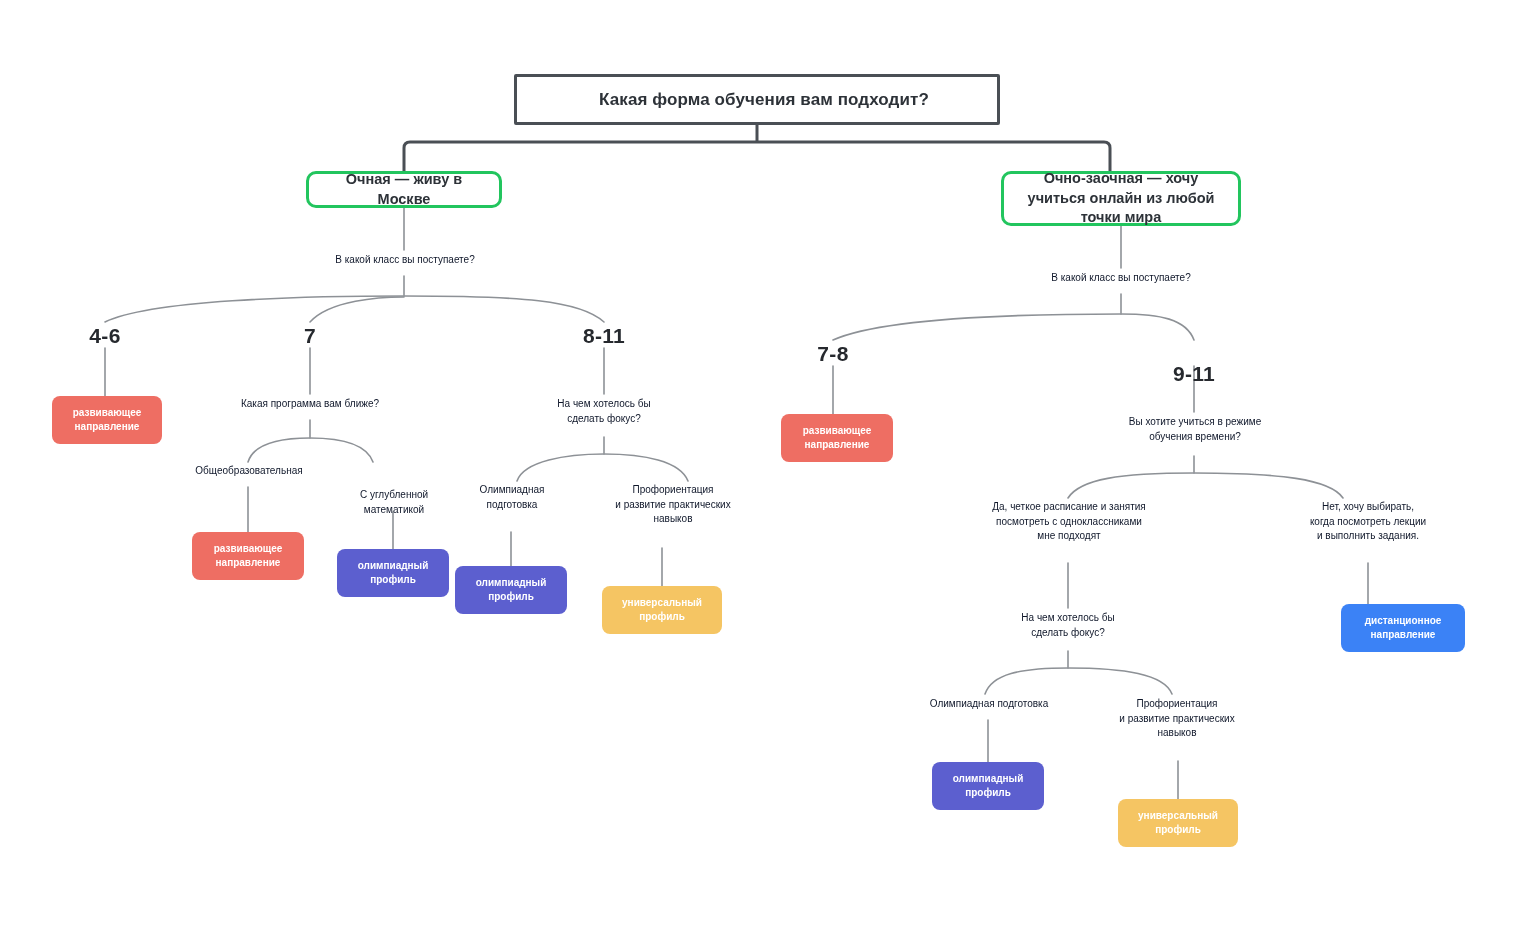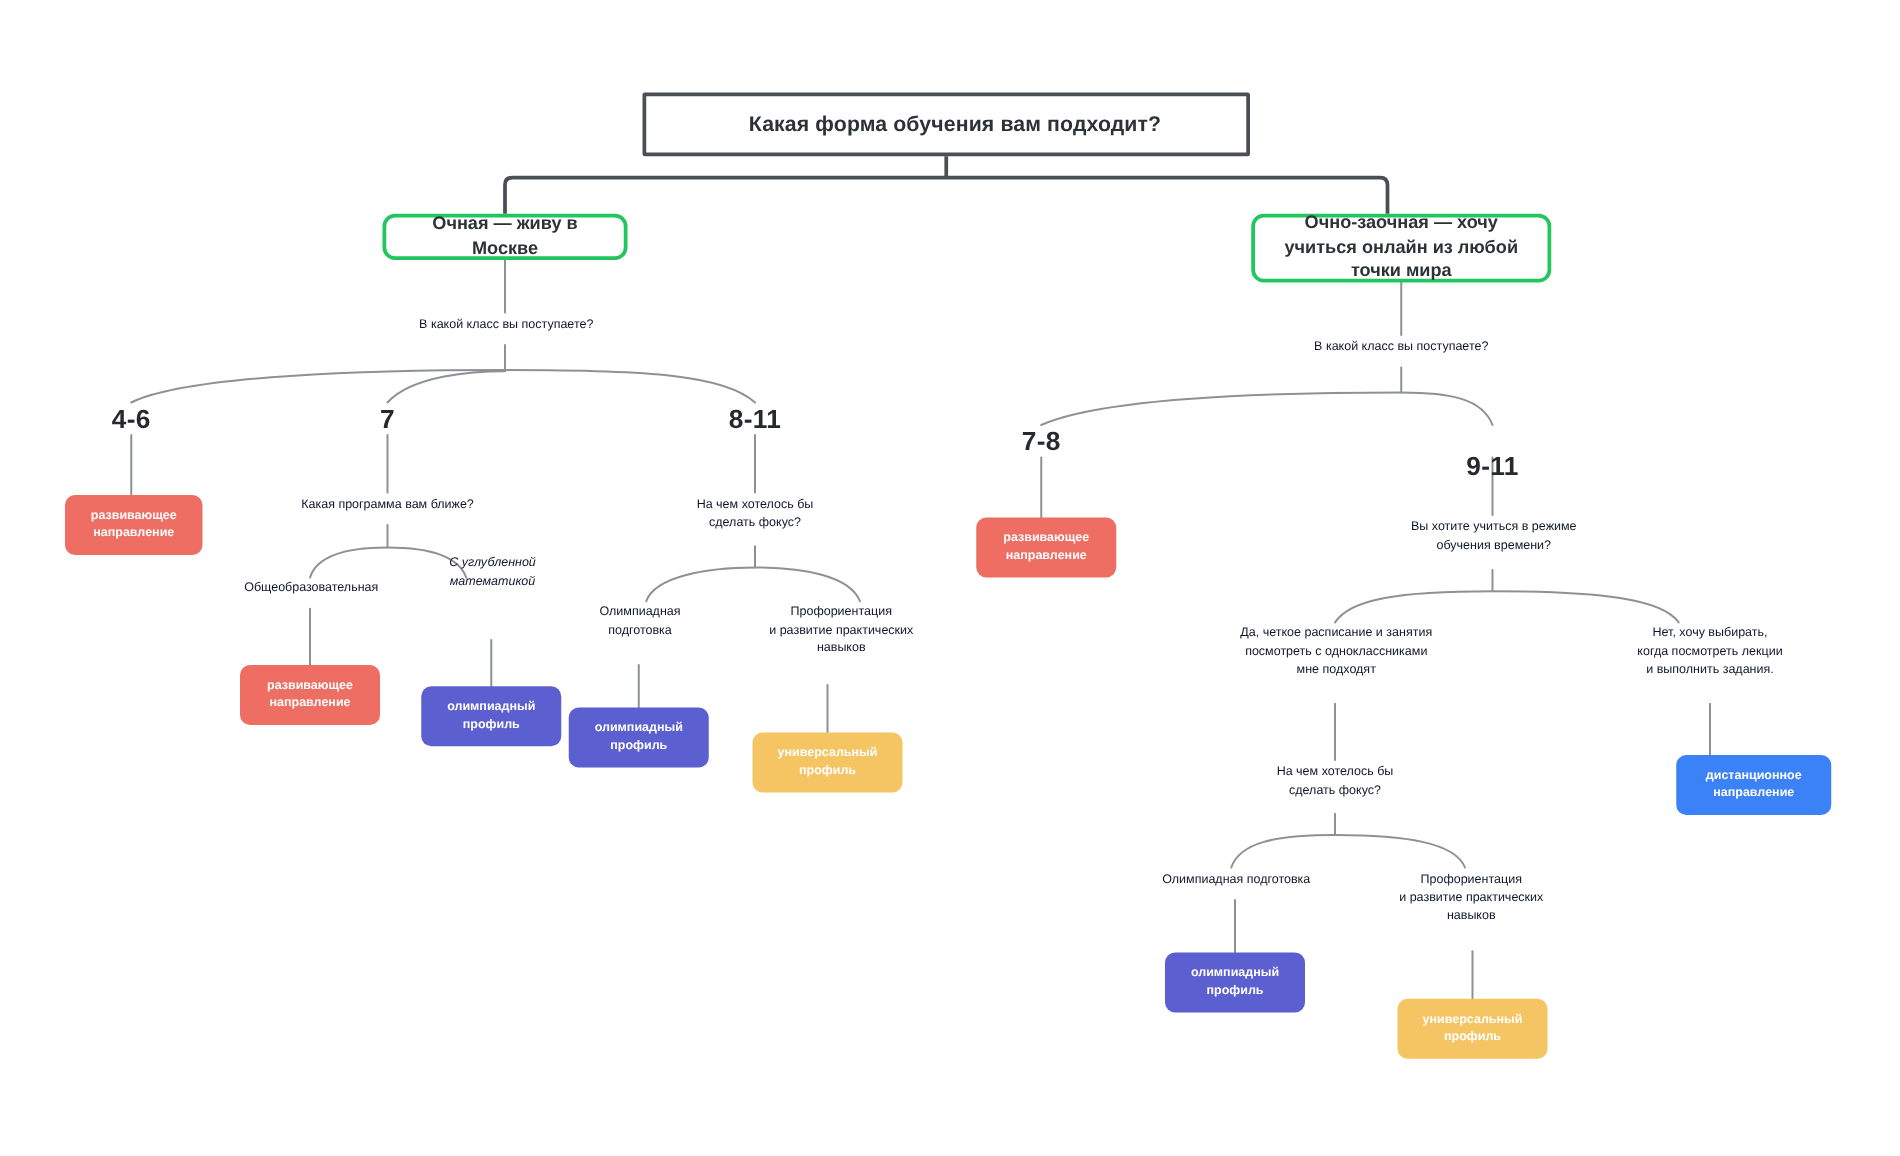--- a/index.html
+++ b/index.html
@@ -179,21 +179,21 @@
 
   <div class="node grade" style="left:566px; top:322px; width:76px; height:28px;">8-11</div>
 
   <div class="node pill" style="left:52px; top:396px; width:110px; height:48px; background:#ee6e63;">развивающее
 направление</div>
 
   <div class="node label" style="left:190px; top:397px; width:240px;">Какая программа вам ближе?</div>
 
   <div class="node label" style="left:166px; top:464px; width:166px;">Общеобразовательная</div>
 
-  <div class="node label" style="left:336px; top:444px; width:116px;font-style:italic;">С углубленной
+  <div class="node label" style="left:336px; top:488px; width:116px;">С углубленной
 математикой</div>
 
   <div class="node pill" style="left:192px; top:532px; width:112px; height:48px; background:#ee6e63;">развивающее
 направление</div>
 
   <div class="node pill" style="left:337px; top:549px; width:112px; height:48px; background:#5c5fcf;">олимпиадный
 профиль</div>
 
   <div class="node label" style="left:512px; top:397px; width:184px;">На чем хотелось бы
 сделать фокус?</div>

